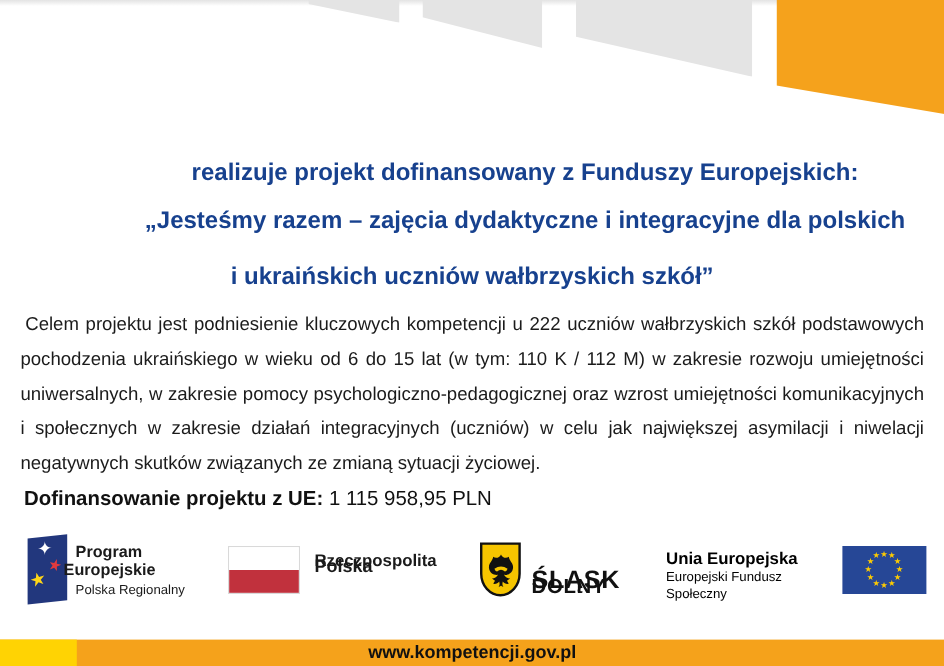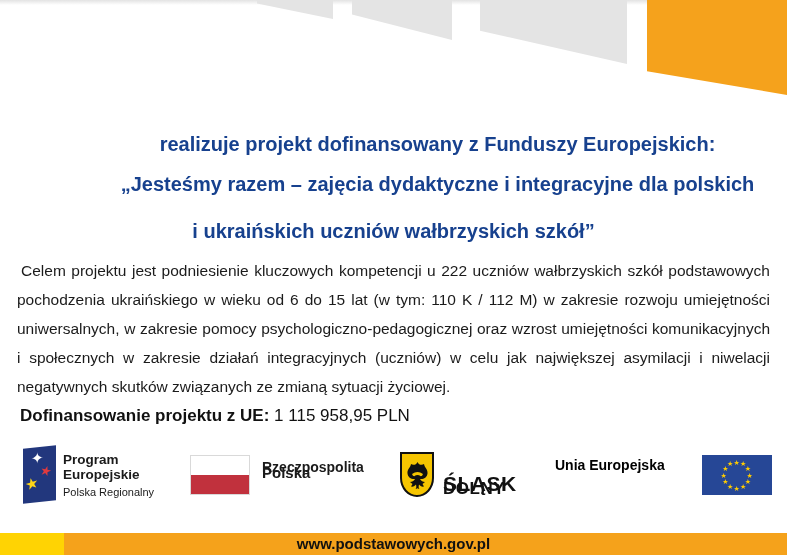--- a/index.html
+++ b/index.html
@@ -30,21 +30,21 @@
   .funding .lbl{font-weight:bold;}
   .funding .val{font-weight:normal;}
 
   
   .fe-mark{left:23px;top:447px;width:33px;height:55px;background:#22377d;transform:skewY(-6deg);}
   .fe-star{position:absolute;line-height:1;}
   .fe-star-white{color:#fff;font-size:15px;left:8px;top:3px;}
   .fe-star-red{color:#e03a3e;font-size:13px;left:17px;top:18px;transform:rotate(18deg);}
   .fe-star-yellow{color:#ffd617;font-size:15px;left:2px;top:28px;transform:rotate(-12deg);}
   .fe-t1{left:63px;top:452px;font-size:13.5px;font-weight:bold;color:#1a1a1a;line-height:15px;}
-  .fe-t2{left:63px;top:467px;font-size:13.5px;font-weight:bold;color:#1a1a1a;line-height:15px;}
+  .fe-t2{left:53px;top:467px;font-size:13.5px;font-weight:bold;color:#1a1a1a;line-height:15px;}
   .fe-sub{left:63px;top:486px;font-size:11px;color:#1a1a1a;}
 
   .pl-flag{left:190px;top:455px;width:60px;height:40px;border:1px solid #d9d9d9;box-sizing:border-box;}
   .pl-white{position:absolute;left:0;top:0;width:100%;height:50%;background:#fff;}
   .pl-red{position:absolute;left:0;top:50%;width:100%;height:50%;background:#c1313d;}
   .rp-t1{left:262px;top:459px;font-size:14px;font-weight:bold;color:#1a1a1a;line-height:17px;}
   .rp-t2{left:262px;top:464px;font-size:15px;font-weight:bold;color:#1a1a1a;line-height:17px;}
 
   .ds-shield{left:400px;top:452px;width:34px;height:45px;background:#f6c500;border:2.5px solid #111;
              box-sizing:border-box;border-radius:0 0 50% 50% / 0 0 42% 42%;
@@ -105,33 +105,34 @@
     <svg viewBox="0 0 100 120" width="25" height="32">
       <path d="M50 8 c-5 12 -18 14 -26 8 c-2 16 -16 20 -14 38 c2 16 16 24 30 22 c-4 8 -12 12 -20 12 l10 8 l-6 10 c8 2 16 -2 20 -8 c2 8 2 14 -2 18 c6 0 8 -4 8 -4 c0 0 2 4 8 4 c-4 -4 -4 -10 -2 -18 c4 6 12 10 20 8 l-6 -10 l10 -8 c-8 0 -16 -4 -20 -12 c14 2 28 -6 30 -22 c2 -18 -12 -22 -14 -38 c-8 6 -21 4 -26 -8 z" fill="#111"></path>
       <path d="M28 56 q22 -16 44 0 q-3 9 -9 9 q-13 -11 -26 0 q-6 0 -9 -9 z" fill="#f6c500"></path>
     </svg>
   </div>
   <div class="abs ds-t1">DOLNY</div>
   <div class="abs ds-t2">ŚLĄSK</div>
 
   <div class="abs eu-text">
     <div class="eu-title">Unia Europejska</div>
+    <div class="eu-sub">Europejski Fundusz Społeczny</div>
   </div>
   <div class="abs eu-flag">
       <span class="eu-star" style="left: 31.5px; top: 3.5px;">★</span>
       <span class="eu-star" style="left: 38px; top: 5.24167px;">★</span>
       <span class="eu-star" style="left: 42.7583px; top: 10px;">★</span>
       <span class="eu-star" style="left: 44.5px; top: 16.5px;">★</span>
       <span class="eu-star" style="left: 42.7583px; top: 23px;">★</span>
       <span class="eu-star" style="left: 38px; top: 27.7583px;">★</span>
       <span class="eu-star" style="left: 31.5px; top: 29.5px;">★</span>
       <span class="eu-star" style="left: 25px; top: 27.7583px;">★</span>
       <span class="eu-star" style="left: 20.2417px; top: 23px;">★</span>
       <span class="eu-star" style="left: 18.5px; top: 16.5px;">★</span>
       <span class="eu-star" style="left: 20.2417px; top: 10px;">★</span>
       <span class="eu-star" style="left: 25px; top: 5.24167px;">★</span>
     </div>
 
   <div class="abs footer-bar"></div>
   <div class="abs footer-accent"></div>
-  <div class="abs footer-url">www.podstawowych.gov.pl</div>
+  <div class="abs footer-url">www.kompetencji.gov.pl</div>
 
 </div>
 
 </body></html>

